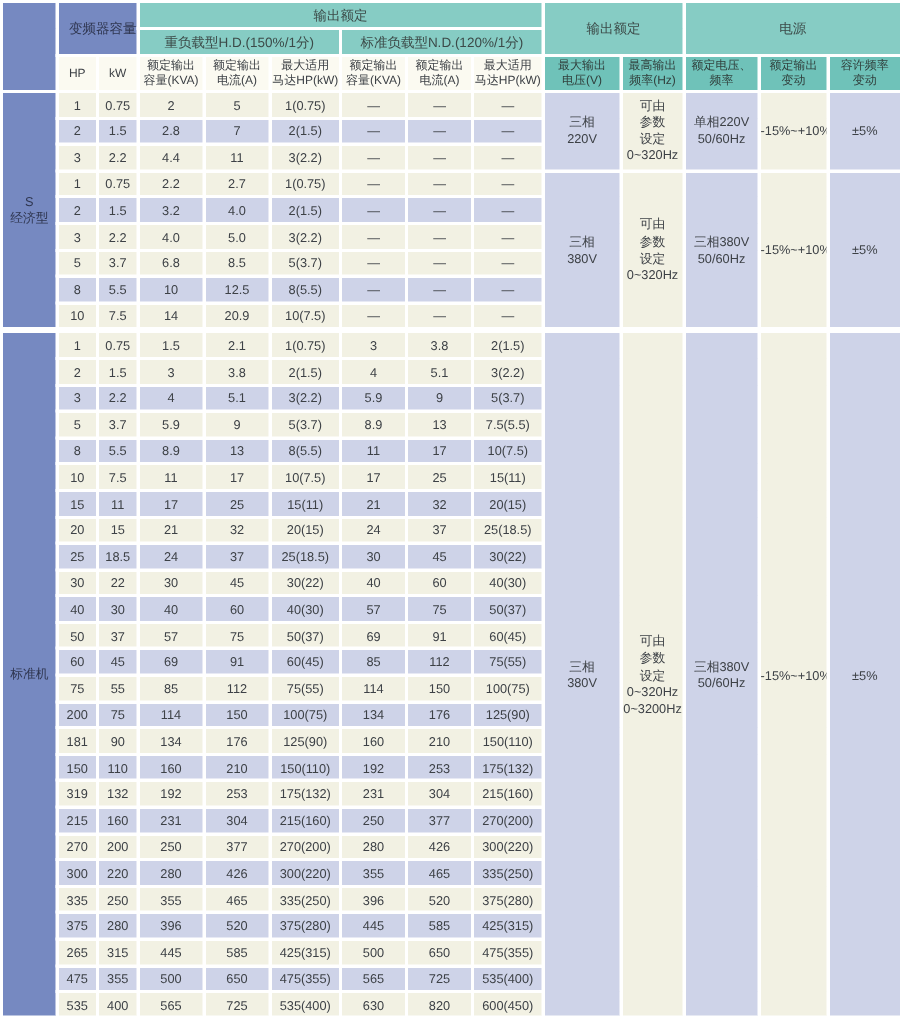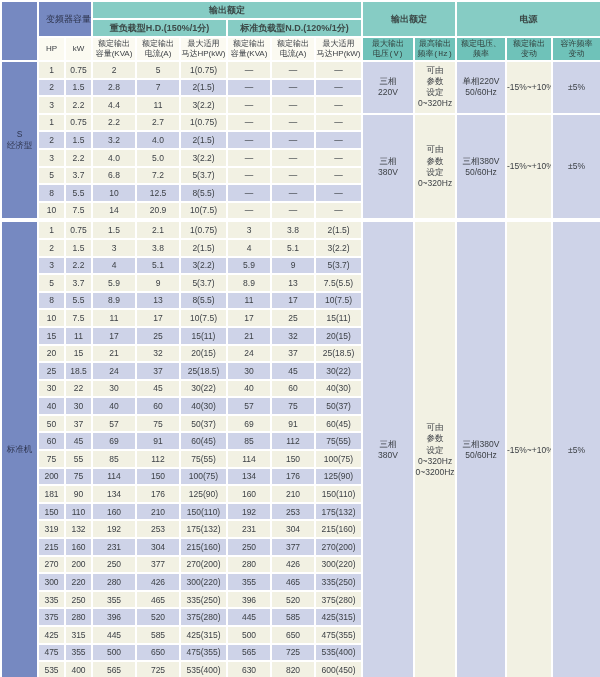--- a/index.html
+++ b/index.html
@@ -6,24 +6,24 @@
     --blue:#7689c1; --teal1:#86ccc4; --teal2:#6fc2b9;
     --cream:#f2f1e3; --lav:#ced3e8; --leafbg:#fbfaf1;
     --txt:#3d4146; --bluetxt:#2f3650;
   }
   html,body{margin:0;padding:0;background:#fff;}
   body{width:600px;height:677px;overflow:hidden;font-family:"Liberation Sans","DejaVu Sans",sans-serif;color:var(--txt);}
   table{border-collapse:collapse;table-layout:fixed;width:600px;margin:0;}
   td{border:2px solid #fff;padding:0;text-align:center;vertical-align:middle;
      white-space:pre-line;overflow:hidden;}
   thead td{font-size:9px;}
-  .grp{background:var(--teal1);color:#3c4a48;height:16px;font-weight:bold;}
+  .grp{background:var(--teal1);color:#3c4a48;height:16px;}
   .blue{background:var(--blue);color:var(--bluetxt);text-align:right;}
   .leaf{background:var(--leafbg);font-size:8px;line-height:1.25;height:22px;}
-  .leaf-teal{background:var(--teal2);font-size:8px;line-height:1.25;color:#31403d;font-family:Liberation Mono, monospace;}
+  .leaf-teal{background:var(--teal2);font-size:8px;line-height:1.25;color:#31403d;}
   .r1{height:16px;} .r2{height:14px;}
   tbody td{font-size:8.5px;height:15.6px;line-height:1.2;}
   .cream{background:var(--cream);}
   .lav{background:var(--lav);}
   .merged{line-height:1.3;}
   .section-label{background:var(--blue);color:var(--bluetxt);font-size:8.5px;line-height:1.35;}
   tr.section-start td{border-top-width:4px;}
 </style>
 </head>
 <body>
@@ -164,21 +164,21 @@
         <td class="cream">5.0</td>
         <td class="cream">3(2.2)</td>
         <td class="cream">—</td>
         <td class="cream">—</td>
         <td class="cream">—</td>
       </tr>
       <tr>
         <td class="cream">5</td>
         <td class="cream">3.7</td>
         <td class="cream">6.8</td>
-        <td class="cream">7.2</td>
+        <td class="cream">8.5</td>
         <td class="cream">5(3.7)</td>
         <td class="cream">—</td>
         <td class="cream">—</td>
         <td class="cream">—</td>
       </tr>
       <tr>
         <td class="lav">8</td>
         <td class="lav">5.5</td>
         <td class="lav">10</td>
         <td class="lav">12.5</td>
@@ -433,21 +433,21 @@
         <td class="lav">375</td>
         <td class="lav">280</td>
         <td class="lav">396</td>
         <td class="lav">520</td>
         <td class="lav">375(280)</td>
         <td class="lav">445</td>
         <td class="lav">585</td>
         <td class="lav">425(315)</td>
       </tr>
       <tr>
-        <td class="cream">425</td>
+        <td class="cream">265</td>
         <td class="cream">315</td>
         <td class="cream">445</td>
         <td class="cream">585</td>
         <td class="cream">425(315)</td>
         <td class="cream">500</td>
         <td class="cream">650</td>
         <td class="cream">475(355)</td>
       </tr>
       <tr>
         <td class="lav">475</td>

